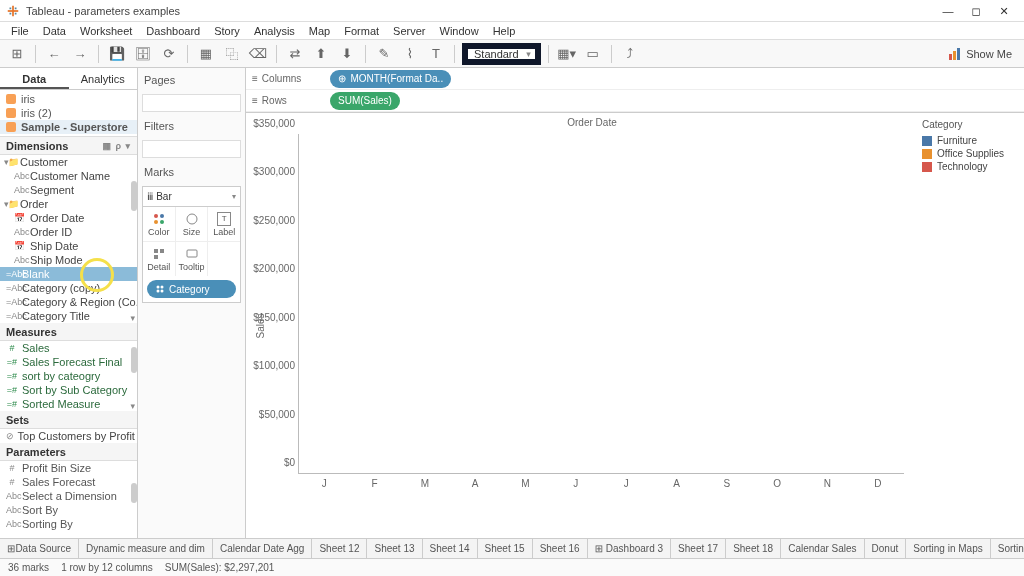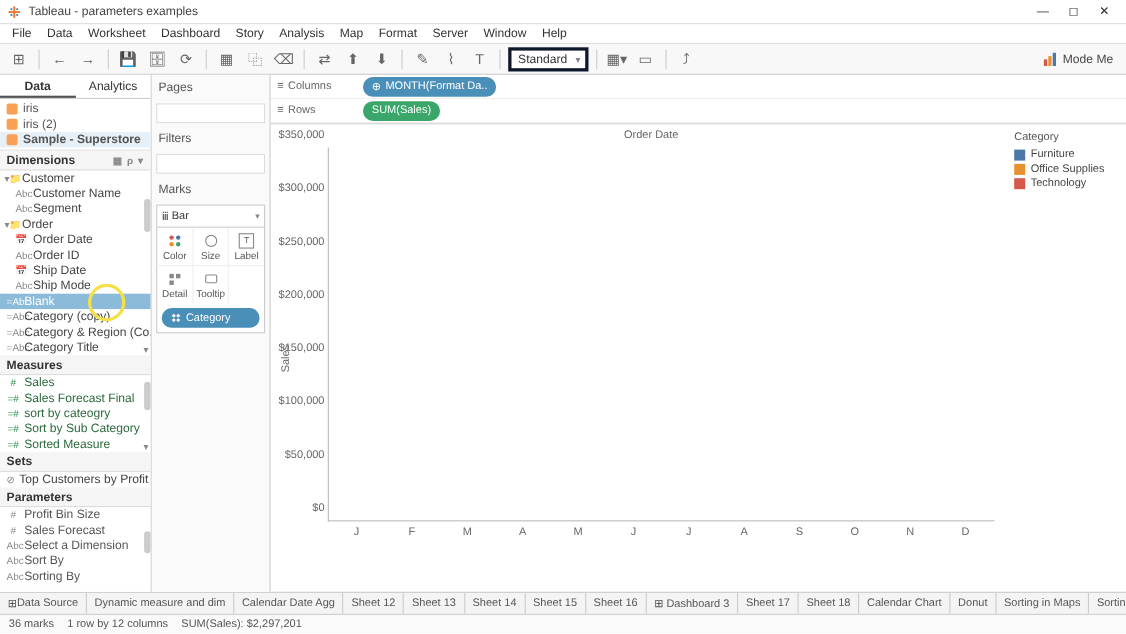--- a/index.html
+++ b/index.html
@@ -9,21 +9,21 @@
 .titlebar .logo { width:14px; height:14px; margin-right:6px; }
 .titlebar .title { flex:1; font-size:11px; color:#444; }
 .titlebar .winbtn { width:28px; height:18px; text-align:center; line-height:18px; font-size:11px; cursor:pointer; }
 
 .menubar { height:18px; display:flex; align-items:center; padding:0 4px; border-bottom:1px solid #ddd; }
 .menubar span { padding:0 7px; cursor:pointer; font-size:11px; color:#333; }
 
 .toolbar { height:28px; display:flex; align-items:center; padding:0 6px; border-bottom:1px solid #ccc; gap:4px; background:#f8f8f8; }
 .toolbar .tb-btn { width:22px; height:22px; display:flex; align-items:center; justify-content:center; cursor:pointer; color:#666; font-size:13px; border-radius:2px; }
 .toolbar .tb-sep { width:1px; height:18px; background:#ccc; margin:0 3px; }
-.toolbar .tb-dropdown { height:22px; border:3px solid #0f172a; padding:0 16px 0 6px; display:flex; align-items:center; font-size:11px; background:#fff; position:relative; min-width:68px; }
+.toolbar .tb-dropdown { height:22px; border:6px solid #0f172a; padding:0 16px 0 6px; display:flex; align-items:center; font-size:11px; background:#fff; position:relative; min-width:68px; }
 .toolbar .tb-dropdown::after { content:"▾"; position:absolute; right:4px; font-size:9px; color:#888; }
 .toolbar .spacer { flex:1; }
 .showme { display:flex; align-items:center; gap:4px; cursor:pointer; font-size:11px; color:#444; padding:0 6px; }
 
 .main { display:flex; height:470px; }
 
 .sidebar { width:138px; border-right:1px solid #ccc; display:flex; flex-direction:column; background:#fff; overflow:hidden; }
 .side-tabs { display:flex; height:22px; border-bottom:1px solid #ccc; }
 .side-tabs div { flex:1; text-align:center; line-height:22px; font-size:11px; cursor:pointer; }
 .side-tabs .active { font-weight:700; border-bottom:2px solid #555; }
@@ -154,21 +154,21 @@
   <div class="tb-btn">▭</div>
   <div class="tb-sep"></div>
   <div class="tb-btn">⤴</div>
   <div class="spacer"></div>
   <div class="showme">
     <svg width="14" height="14">
         <rect x="1" y="7" width="3" height="6" fill="#d6574c"></rect>
         <rect x="5" y="4" width="3" height="9" fill="#e8912f"></rect>
         <rect x="9" y="1" width="3" height="12" fill="#4a78a8"></rect>
       </svg>
-    <span>Mode Me</span>
+    <span>Show Me</span>
   </div>
 </div>
 
 <div class="main">
 
   <div class="sidebar">
     <div class="side-tabs">
       <div class="active">Data</div>
       <div>Analytics</div>
     </div>
@@ -515,21 +515,21 @@
       <div class="tab">Dynamic measure and dim</div>
       <div class="tab">Calendar Date Agg</div>
       <div class="tab">Sheet 12</div>
       <div class="tab">Sheet 13</div>
       <div class="tab">Sheet 14</div>
       <div class="tab">Sheet 15</div>
       <div class="tab">Sheet 16</div>
       <div class="tab">⊞ Dashboard 3</div>
       <div class="tab">Sheet 17</div>
       <div class="tab">Sheet 18</div>
-      <div class="tab">Calendar Chart</div>
+      <div class="tab">Calendar Sales</div>
       <div class="tab">Donut</div>
       <div class="tab">Sorting in Maps</div>
       <div class="tab">Sorting with parameter</div>
     </div>
 
 </div>
 
 <div class="status">
   <span>36 marks</span>
   <span>1 row by 12 columns</span>

